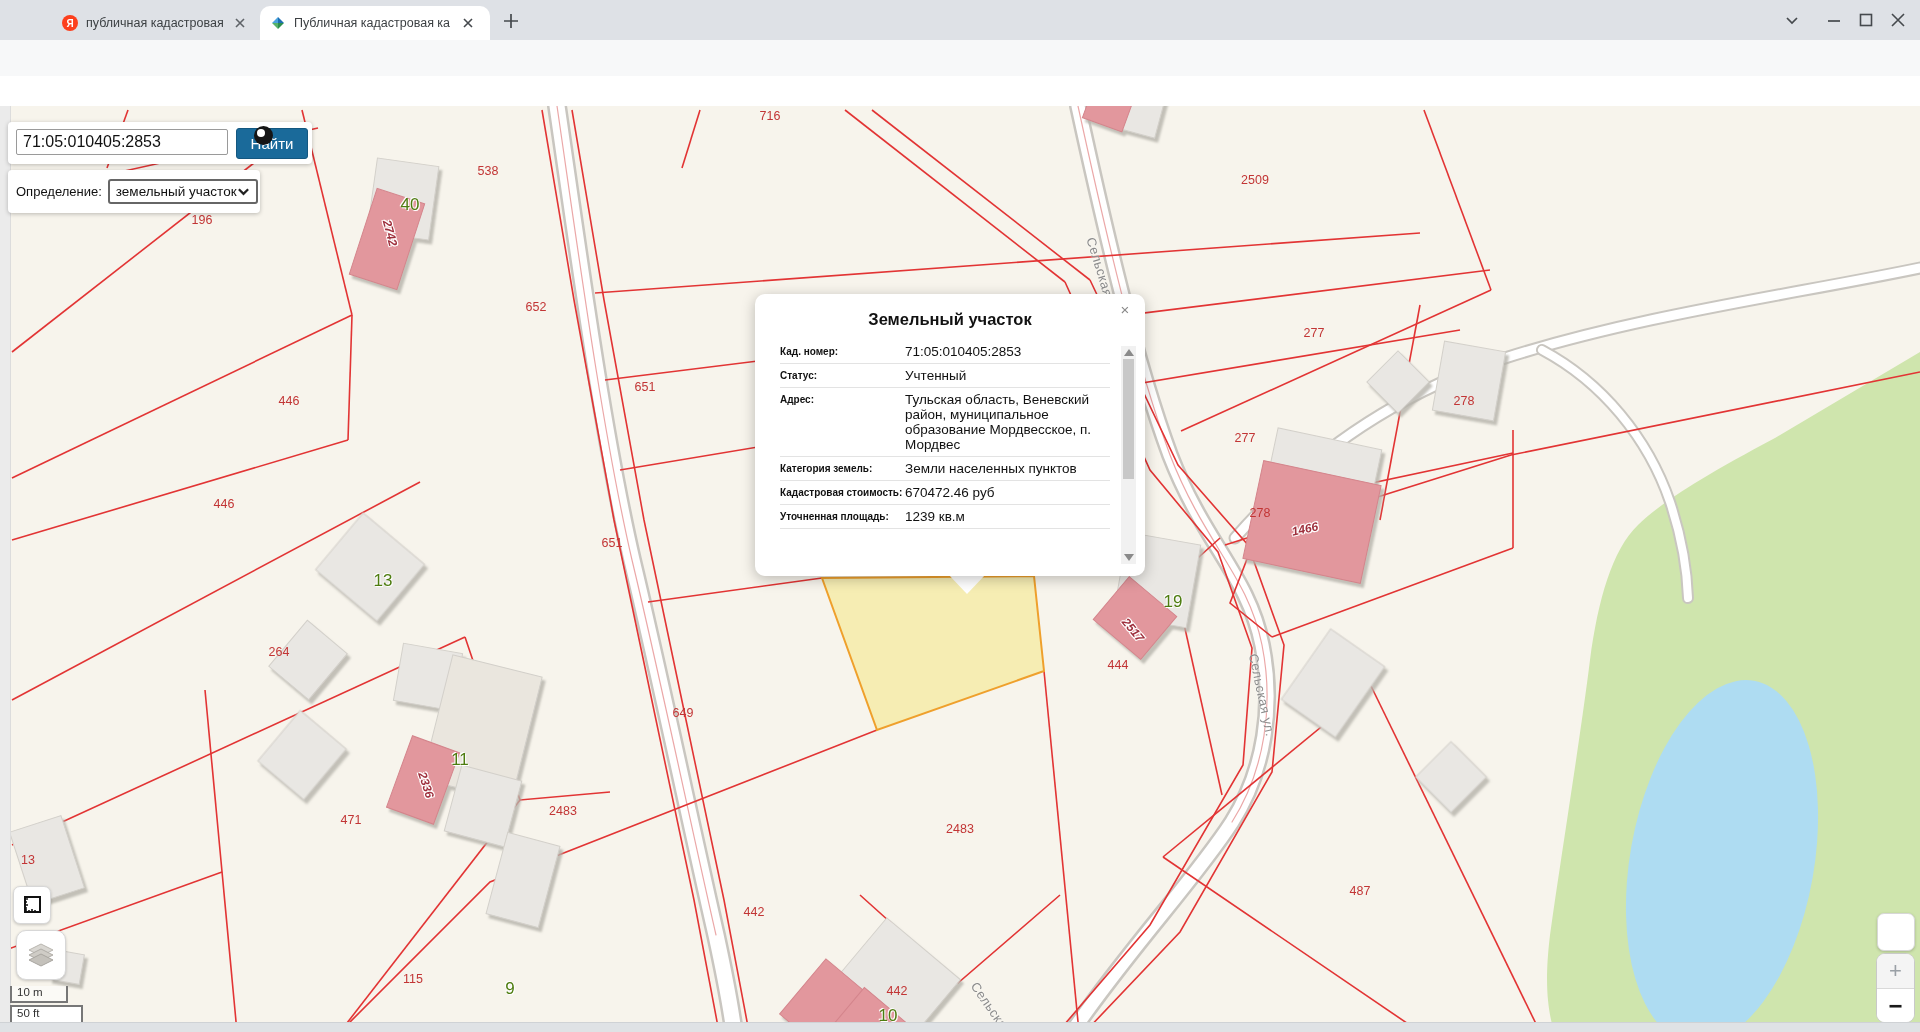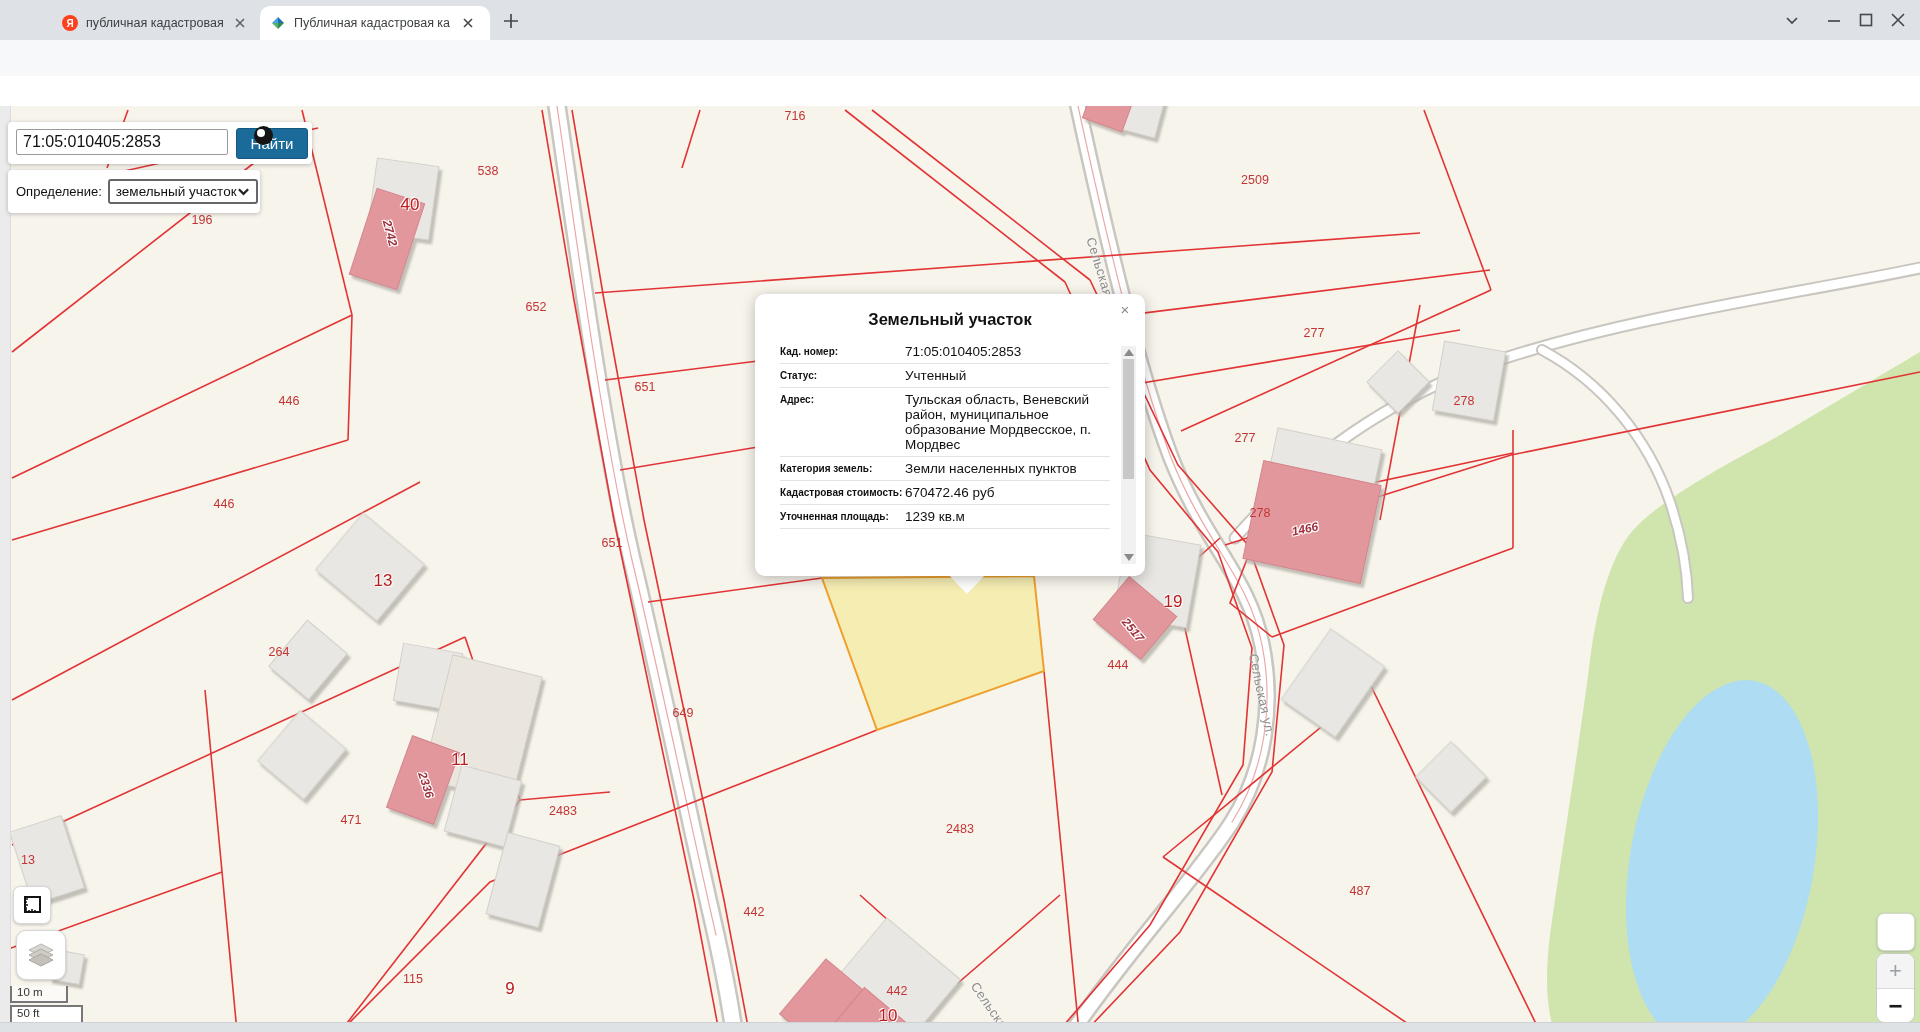--- a/index.html
+++ b/index.html
@@ -25,21 +25,21 @@
   #bm-divider{position:absolute;left:1788px;top:83px;width:1px;height:16px;background:#d4d7db;}
   #allbookmarks{position:absolute;left:1798px;top:81px;display:flex;align-items:center;gap:7px;color:#3c4043;font-size:13px;}
   
   #map{position:absolute;left:0;top:106px;right:0;bottom:10px;overflow:hidden;background:#f7f4ec;}
   #map-inner{position:absolute;left:0;top:-106px;width:1920px;height:1032px;}
   #left-strip{position:absolute;left:0;top:106px;width:10px;bottom:10px;background:#ebebeb;border-right:1px solid #dcdcdc;z-index:30;}
   #bottom-strip{position:absolute;left:0;top:1022px;width:1920px;height:10px;background:#dfe2e5;border-top:1px solid #cfd2d5;z-index:40;}
   #map-labels{position:absolute;left:0;top:0;width:1920px;height:1032px;pointer-events:none;}
   .mlbl{position:absolute;transform:translate(-50%,-50%);white-space:nowrap;}
   .lbl-parcel{color:#c23535;font-size:12.5px;}
-  .lbl-house{color:#b91c1c;font-size:17px;text-shadow:0 0 2px #fff,1px 1px 0 #fff,-1px -1px 0 #fff;}
+  .lbl-house{color:#4d7c0f;font-size:17px;text-shadow:0 0 2px #fff,1px 1px 0 #fff,-1px -1px 0 #fff;}
   .lbl-pink{color:#9e2f3c;font-size:12px;font-style:italic;font-weight:bold;text-shadow:0 0 2px #fff,1px 1px 0 #fff,-1px -1px 0 #fff,1px -1px 0 #fff,-1px 1px 0 #fff;}
   .lbl-street{color:#8b8b8b;font-size:13px;letter-spacing:.5px;text-shadow:0 0 2px #fff;}
   
   #searchpanel{position:absolute;left:8px;top:122px;width:304px;height:42px;background:#fff;border-radius:4px;box-shadow:0 1px 4px rgba(0,0,0,.25);z-index:50;}
   #search-input{position:absolute;left:8px;top:7px;width:212px;height:26px;box-sizing:border-box;border:1px solid #9a9a9a;border-radius:2px;font-size:16px;padding:0 6px;color:#111;font-family:"Liberation Sans",sans-serif;}
   #search-btn{position:absolute;left:228px;top:6px;width:70px;height:29px;background:#1a6a9a;color:#fff;font-size:15px;border:1px solid #145780;border-radius:3px;display:flex;align-items:center;justify-content:center;}
   #filterpanel{position:absolute;left:8px;top:170px;width:252px;height:43px;background:#fff;border-radius:4px;box-shadow:0 1px 4px rgba(0,0,0,.25);z-index:50;display:flex;align-items:center;}
   #filter-label{font-size:13px;color:#111;margin-left:8px;}
   #filter-select{margin-left:6px;width:150px;height:25px;border:2px solid #666;border-radius:3px;background:#fff;display:flex;align-items:center;justify-content:space-between;padding:0 6px;box-sizing:border-box;font-size:13.5px;color:#111;}
   #cursor{position:absolute;left:254px;top:126px;width:19px;height:19px;border-radius:50%;background:#151515;z-index:60;}
@@ -286,21 +286,21 @@
         <span class="mlbl lbl-parcel" style="left: 413px; top: 979px;">115</span>
         <span class="mlbl lbl-parcel" style="left: 488px; top: 171px;">538</span>
         <span class="mlbl lbl-parcel" style="left: 536px; top: 307px;">652</span>
         <span class="mlbl lbl-parcel" style="left: 645px; top: 387px;">651</span>
         <span class="mlbl lbl-parcel" style="left: 612px; top: 543px;">651</span>
         <span class="mlbl lbl-parcel" style="left: 683px; top: 713px;">649</span>
         <span class="mlbl lbl-parcel" style="left: 563px; top: 811px;">2483</span>
         <span class="mlbl lbl-parcel" style="left: 960px; top: 829px;">2483</span>
         <span class="mlbl lbl-parcel" style="left: 754px; top: 912px;">442</span>
         <span class="mlbl lbl-parcel" style="left: 897px; top: 991px;">442</span>
-        <span class="mlbl lbl-parcel" style="left: 795px; top: 116px;">716</span>
+        <span class="mlbl lbl-parcel" style="left: 770px; top: 116px;">716</span>
         <span class="mlbl lbl-parcel" style="left: 1255px; top: 180px;">2509</span>
         <span class="mlbl lbl-parcel" style="left: 1314px; top: 333px;">277</span>
         <span class="mlbl lbl-parcel" style="left: 1245px; top: 438px;">277</span>
         <span class="mlbl lbl-parcel" style="left: 1464px; top: 401px;">278</span>
         <span class="mlbl lbl-parcel" style="left: 1260px; top: 513px;">278</span>
         <span class="mlbl lbl-parcel" style="left: 1118px; top: 665px;">444</span>
         <span class="mlbl lbl-parcel" style="left: 1360px; top: 891px;">487</span>
         <span class="mlbl lbl-house" style="left: 410px; top: 205px;">40</span>
         <span class="mlbl lbl-house" style="left: 383px; top: 581px;">13</span>
         <span class="mlbl lbl-house" style="left: 460px; top: 760px;">11</span>

